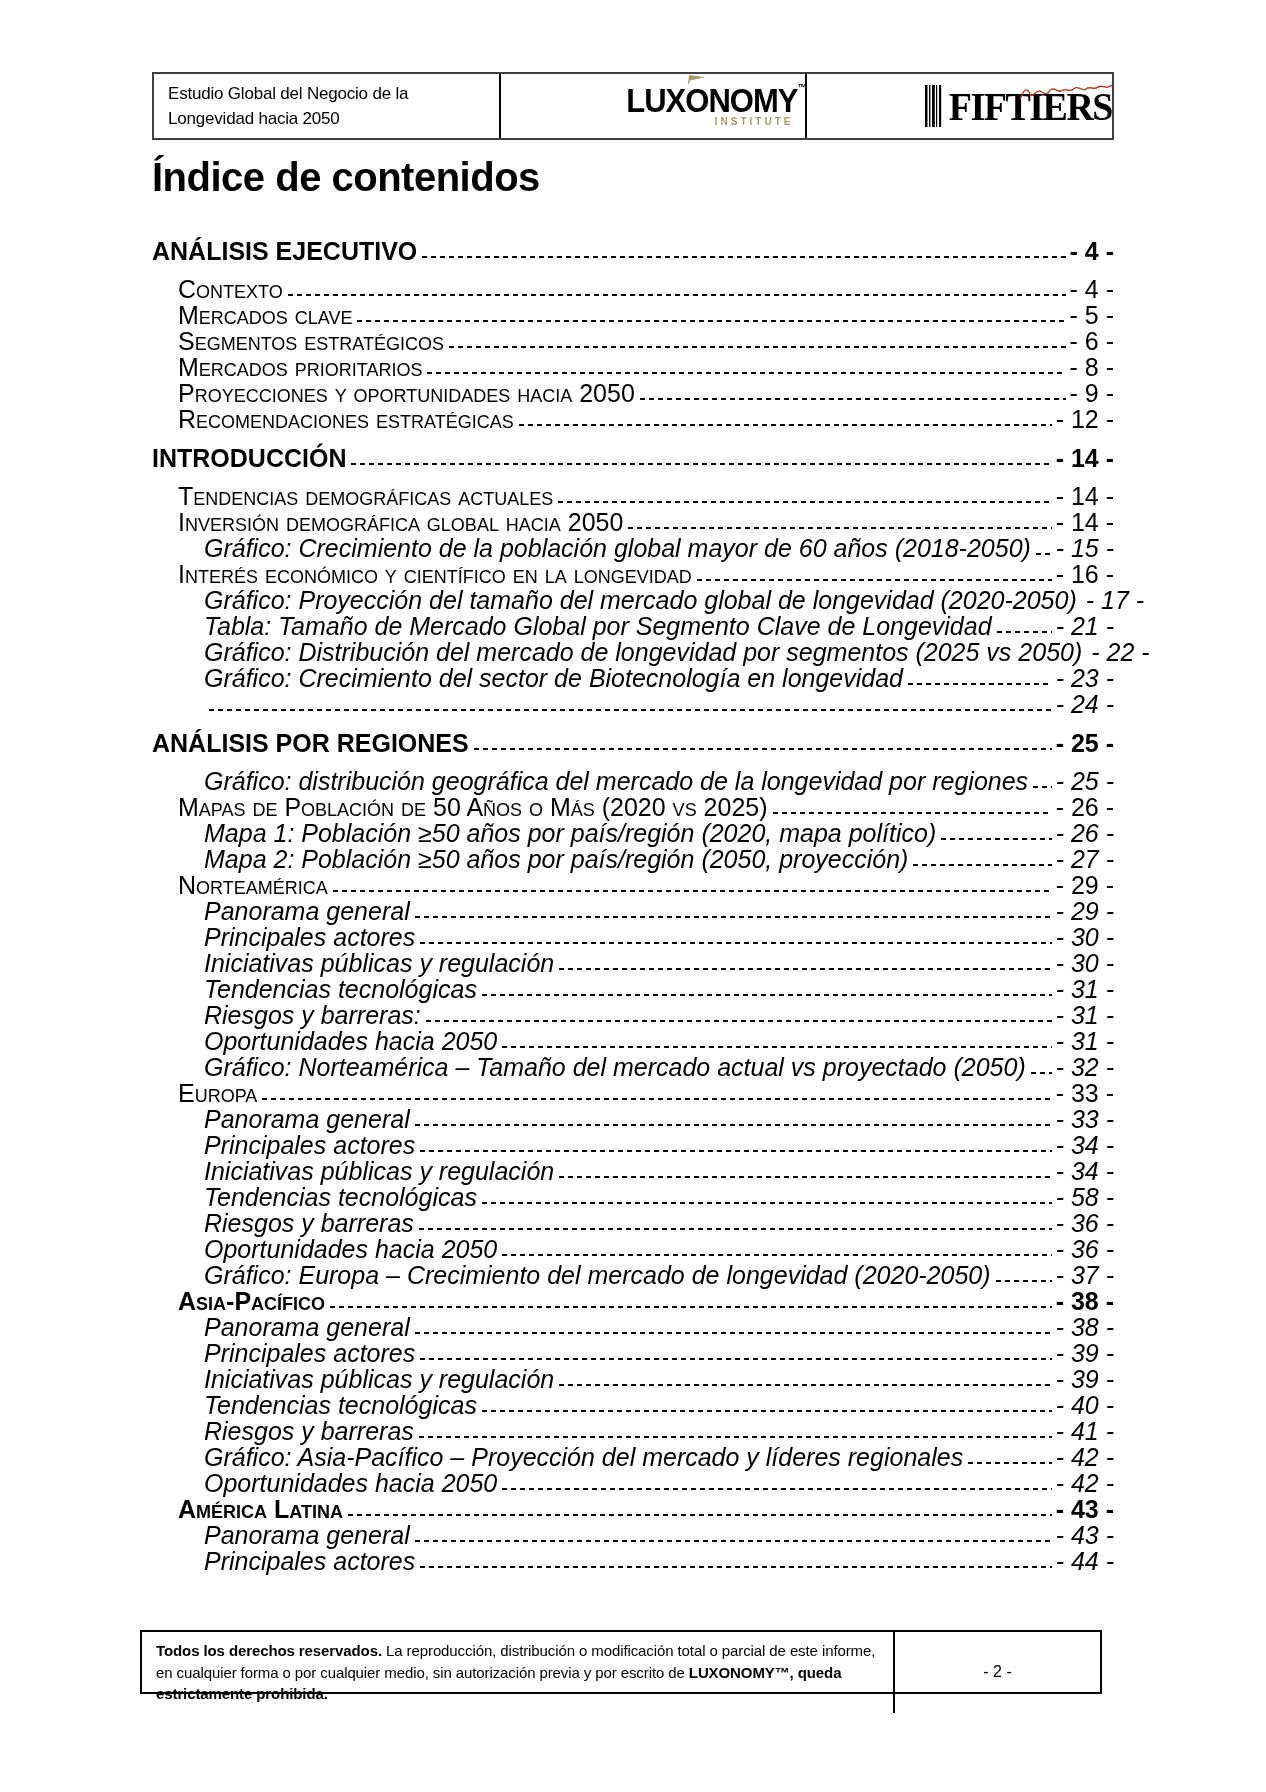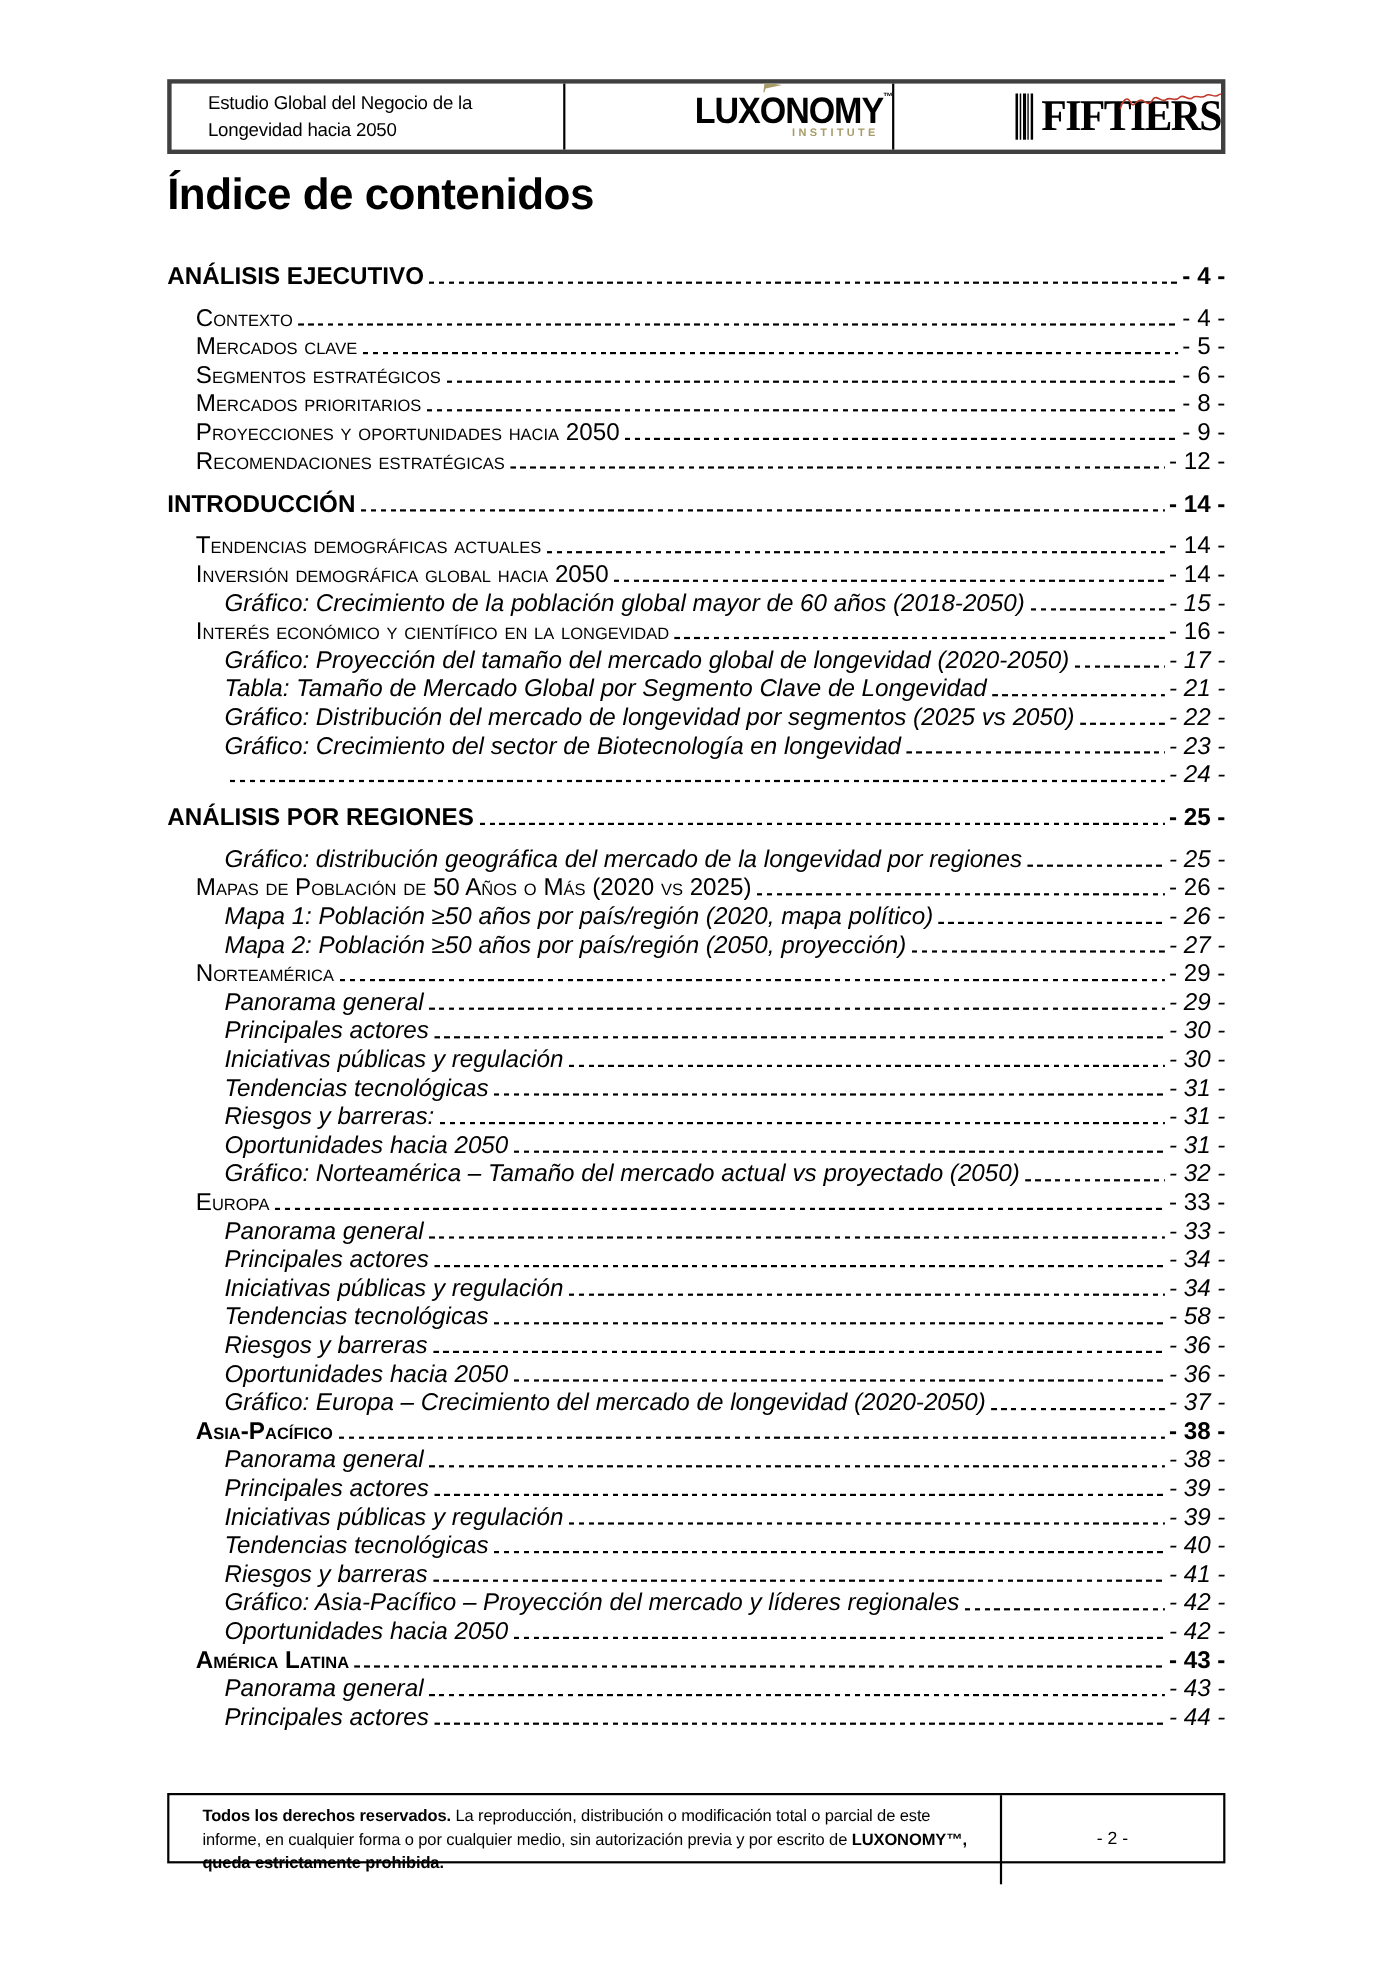--- a/index.html
+++ b/index.html
@@ -4,22 +4,21 @@
 <style>
   * { margin:0; padding:0; box-sizing:border-box; }
   html,body { background:#ffffff; }
   body { font-family:"Liberation Sans", sans-serif; color:#000; }
   .page { position:relative; width:1266px; height:1792px; background:#fff; overflow:hidden; }
 
   
   .header-table {
     position:absolute; left:152px; top:72px; width:962px; height:68px;
     display:grid; grid-template-columns:36% 32% 32%;
-    border:4px solid #404040;
-    padding-left:19px;
+    border:2px solid #404040;
   }
   .header-cell { display:flex; align-items:center; justify-content:flex-end; overflow:hidden; }
   .header-cell + .header-cell { border-left:2px solid #000; }
   .header-report-title {
     justify-content:flex-start; padding:6px 10px 6px 14px;
     font-size:17px; line-height:25px; font-weight:500; letter-spacing:-0.2px;
   }
   
   .lux-logo { text-align:center; line-height:1; }
   .lux-word {
@@ -40,40 +39,39 @@
     letter-spacing:-1.5px; transform:scaleY(1.05); display:inline-block; line-height:1;
   }
   .fif-script { position:absolute; top:-4px; right:-14px; pointer-events:none; }
 
   
   .content { position:absolute; left:152px; top:150px; width:962px; }
   .doc-title {
     font-size:40px; font-weight:700; letter-spacing:-0.5px; line-height:54px;
     margin-bottom:34px;
   }
-  .toc-row { display:flex; align-items:baseline; font-size:22px; line-height:26px; white-space:nowrap; }
+  .toc-row { display:flex; align-items:baseline; font-size:25px; line-height:26px; white-space:nowrap; }
   .toc-label { flex:0 0 auto; }
   .leader {
     flex:1 1 auto; height:2px; align-self:flex-end; margin:0 4px 6px 5px;
     background-image:repeating-linear-gradient(90deg,#000 0 5px,transparent 5px 9px);
   }
   .toc-page { flex:0 0 auto; white-space:pre; }
   .lvl-h1 { font-weight:700; margin-top:13px; margin-bottom:12px; }
   .lvl-h1 .toc-page { font-weight:700; }
   .lvl-h2 .toc-label, .lvl-h2b .toc-label { font-variant:small-caps; }
   .lvl-h2 { padding-left:26px; }
   .lvl-h2b { padding-left:26px; font-weight:700; }
   .lvl-h3 { padding-left:52px; font-style:italic; }
 
   
   .footer-table {
-    position:absolute; left:152px; top:1630px; width:962px; height:64px;
+    position:absolute; left:140px; top:1630px; width:962px; height:64px;
     display:grid; grid-template-columns:78.4% 21.6%;
     border:2px solid #000;
-    padding-left:16px;
   }
   .footer-legal {
     padding:8px 14px; font-size:15px; line-height:21.5px; letter-spacing:-0.1px;
   }
   .footer-pageno {
     border-left:2px solid #000; display:flex; align-items:center; justify-content:center;
     font-size:16px; white-space:pre;
   }
   .b { font-weight:700; }
 </style>

